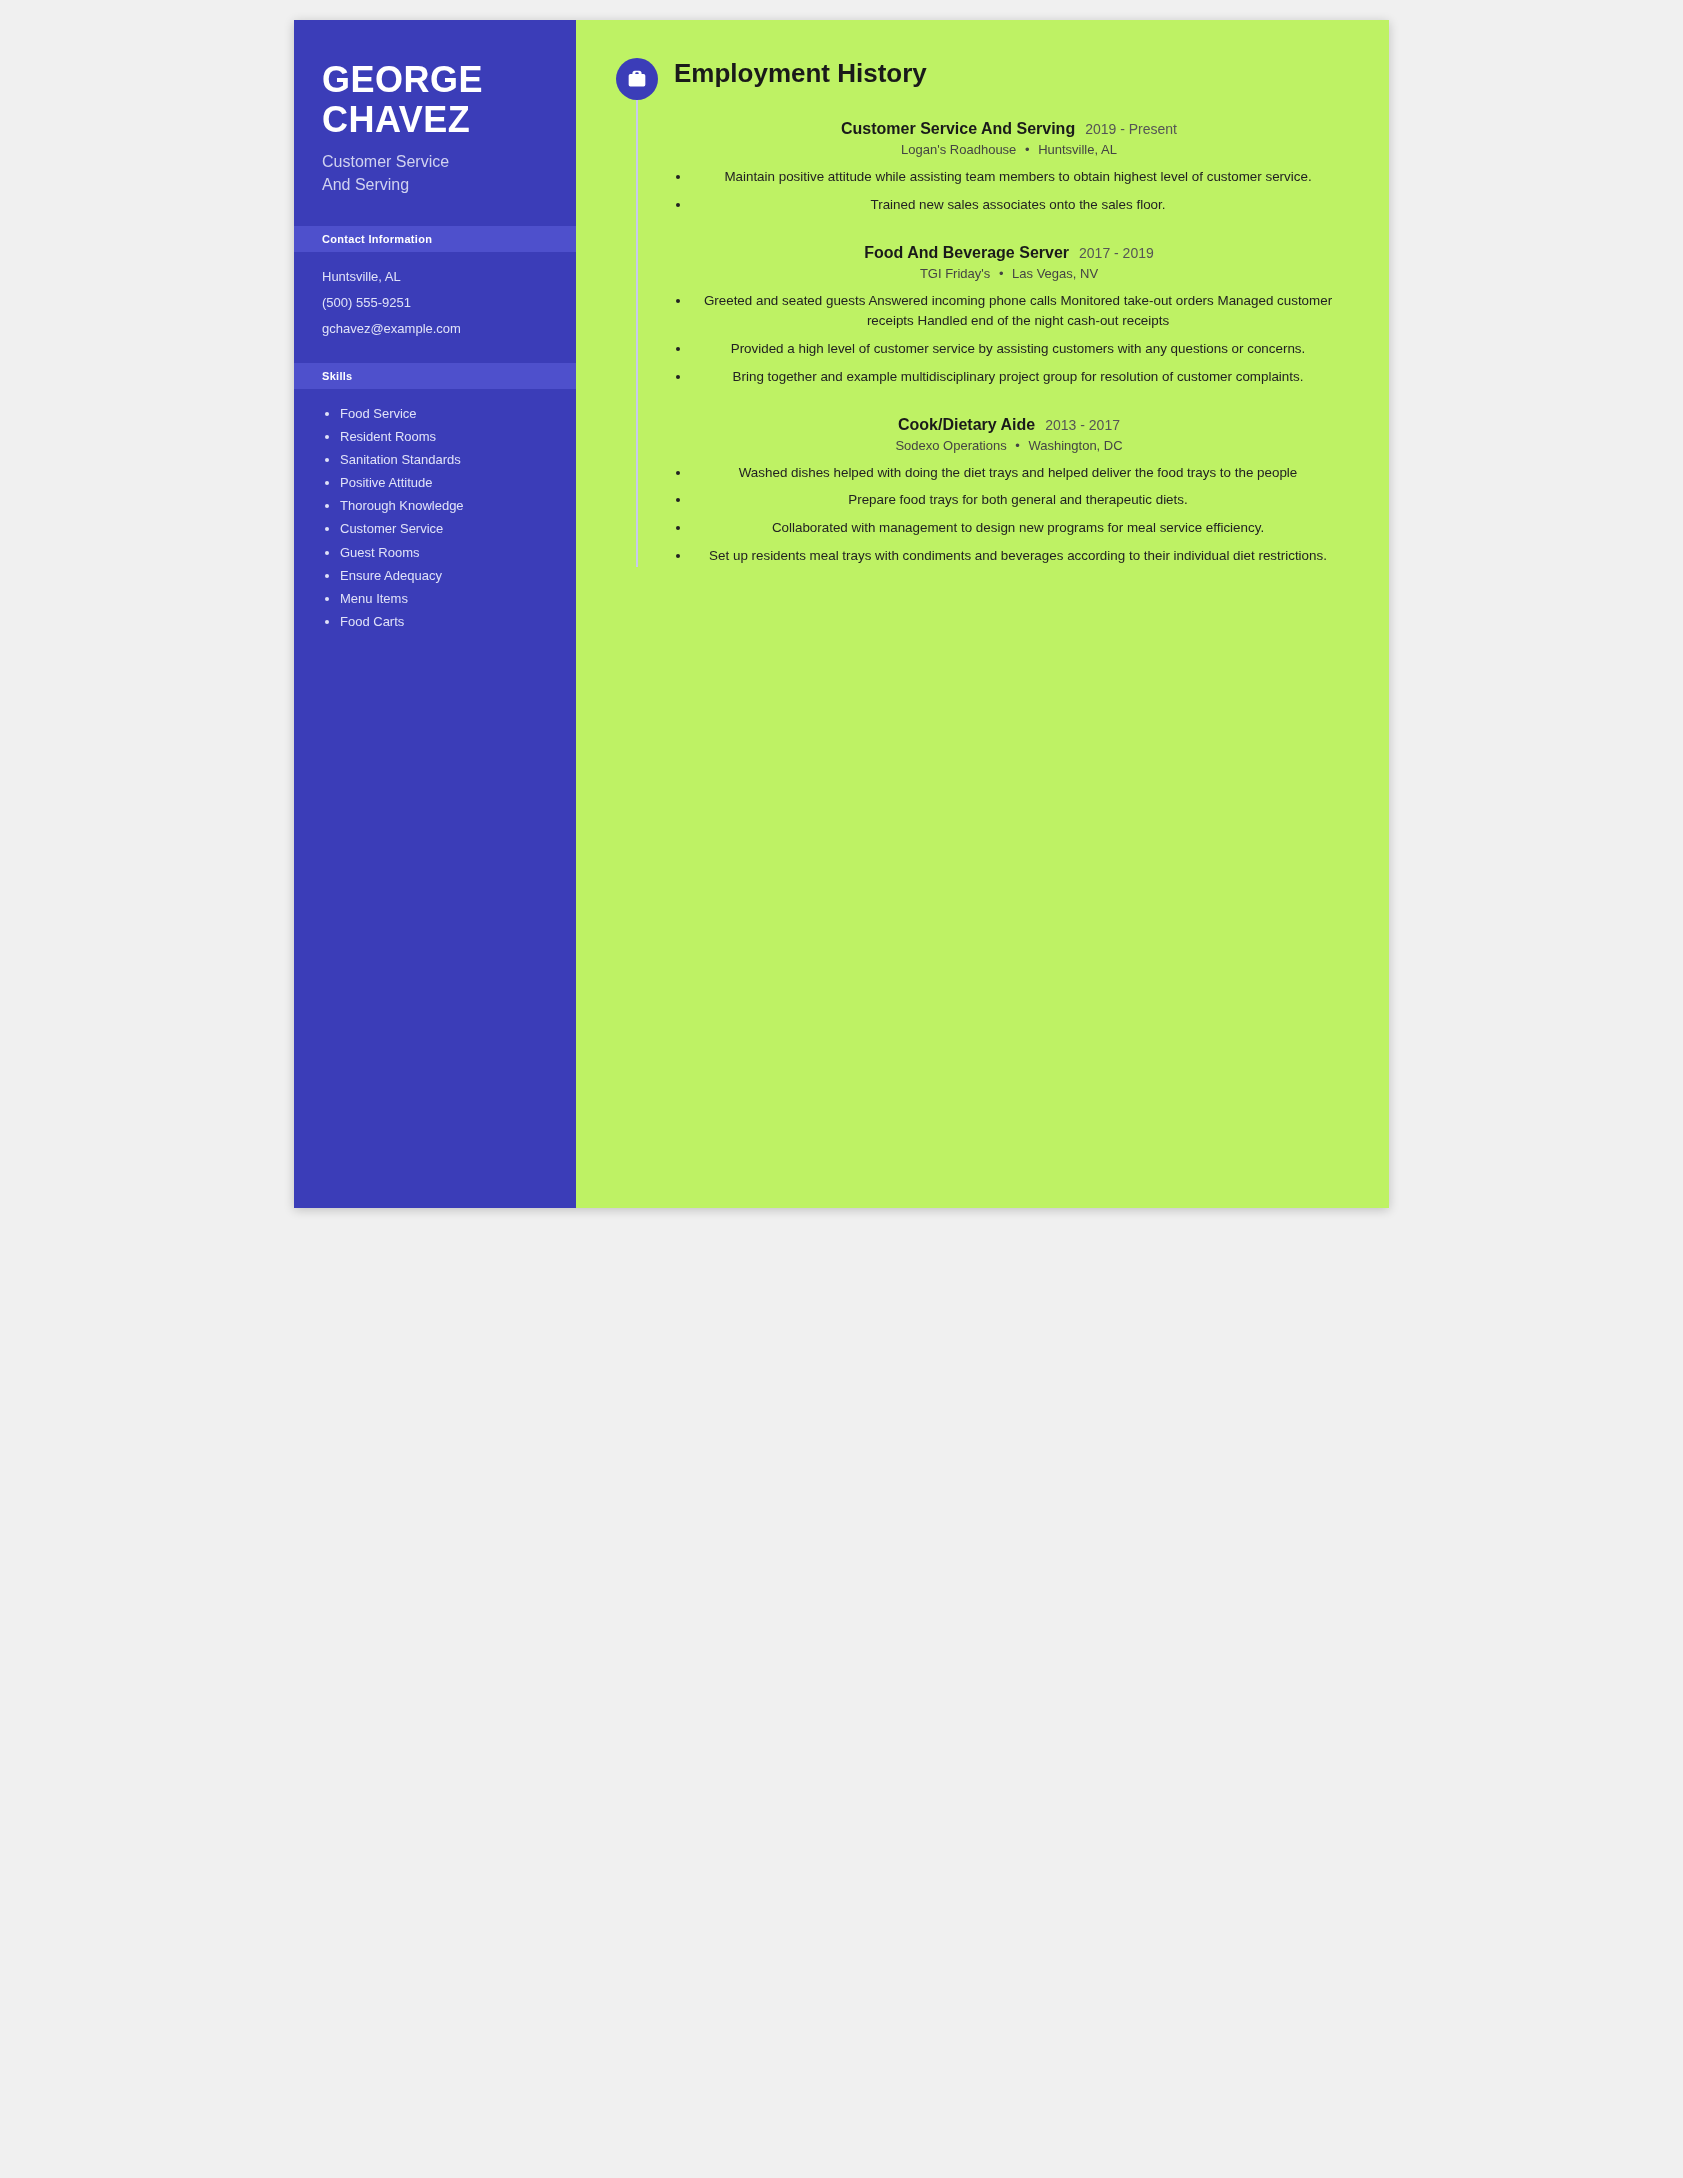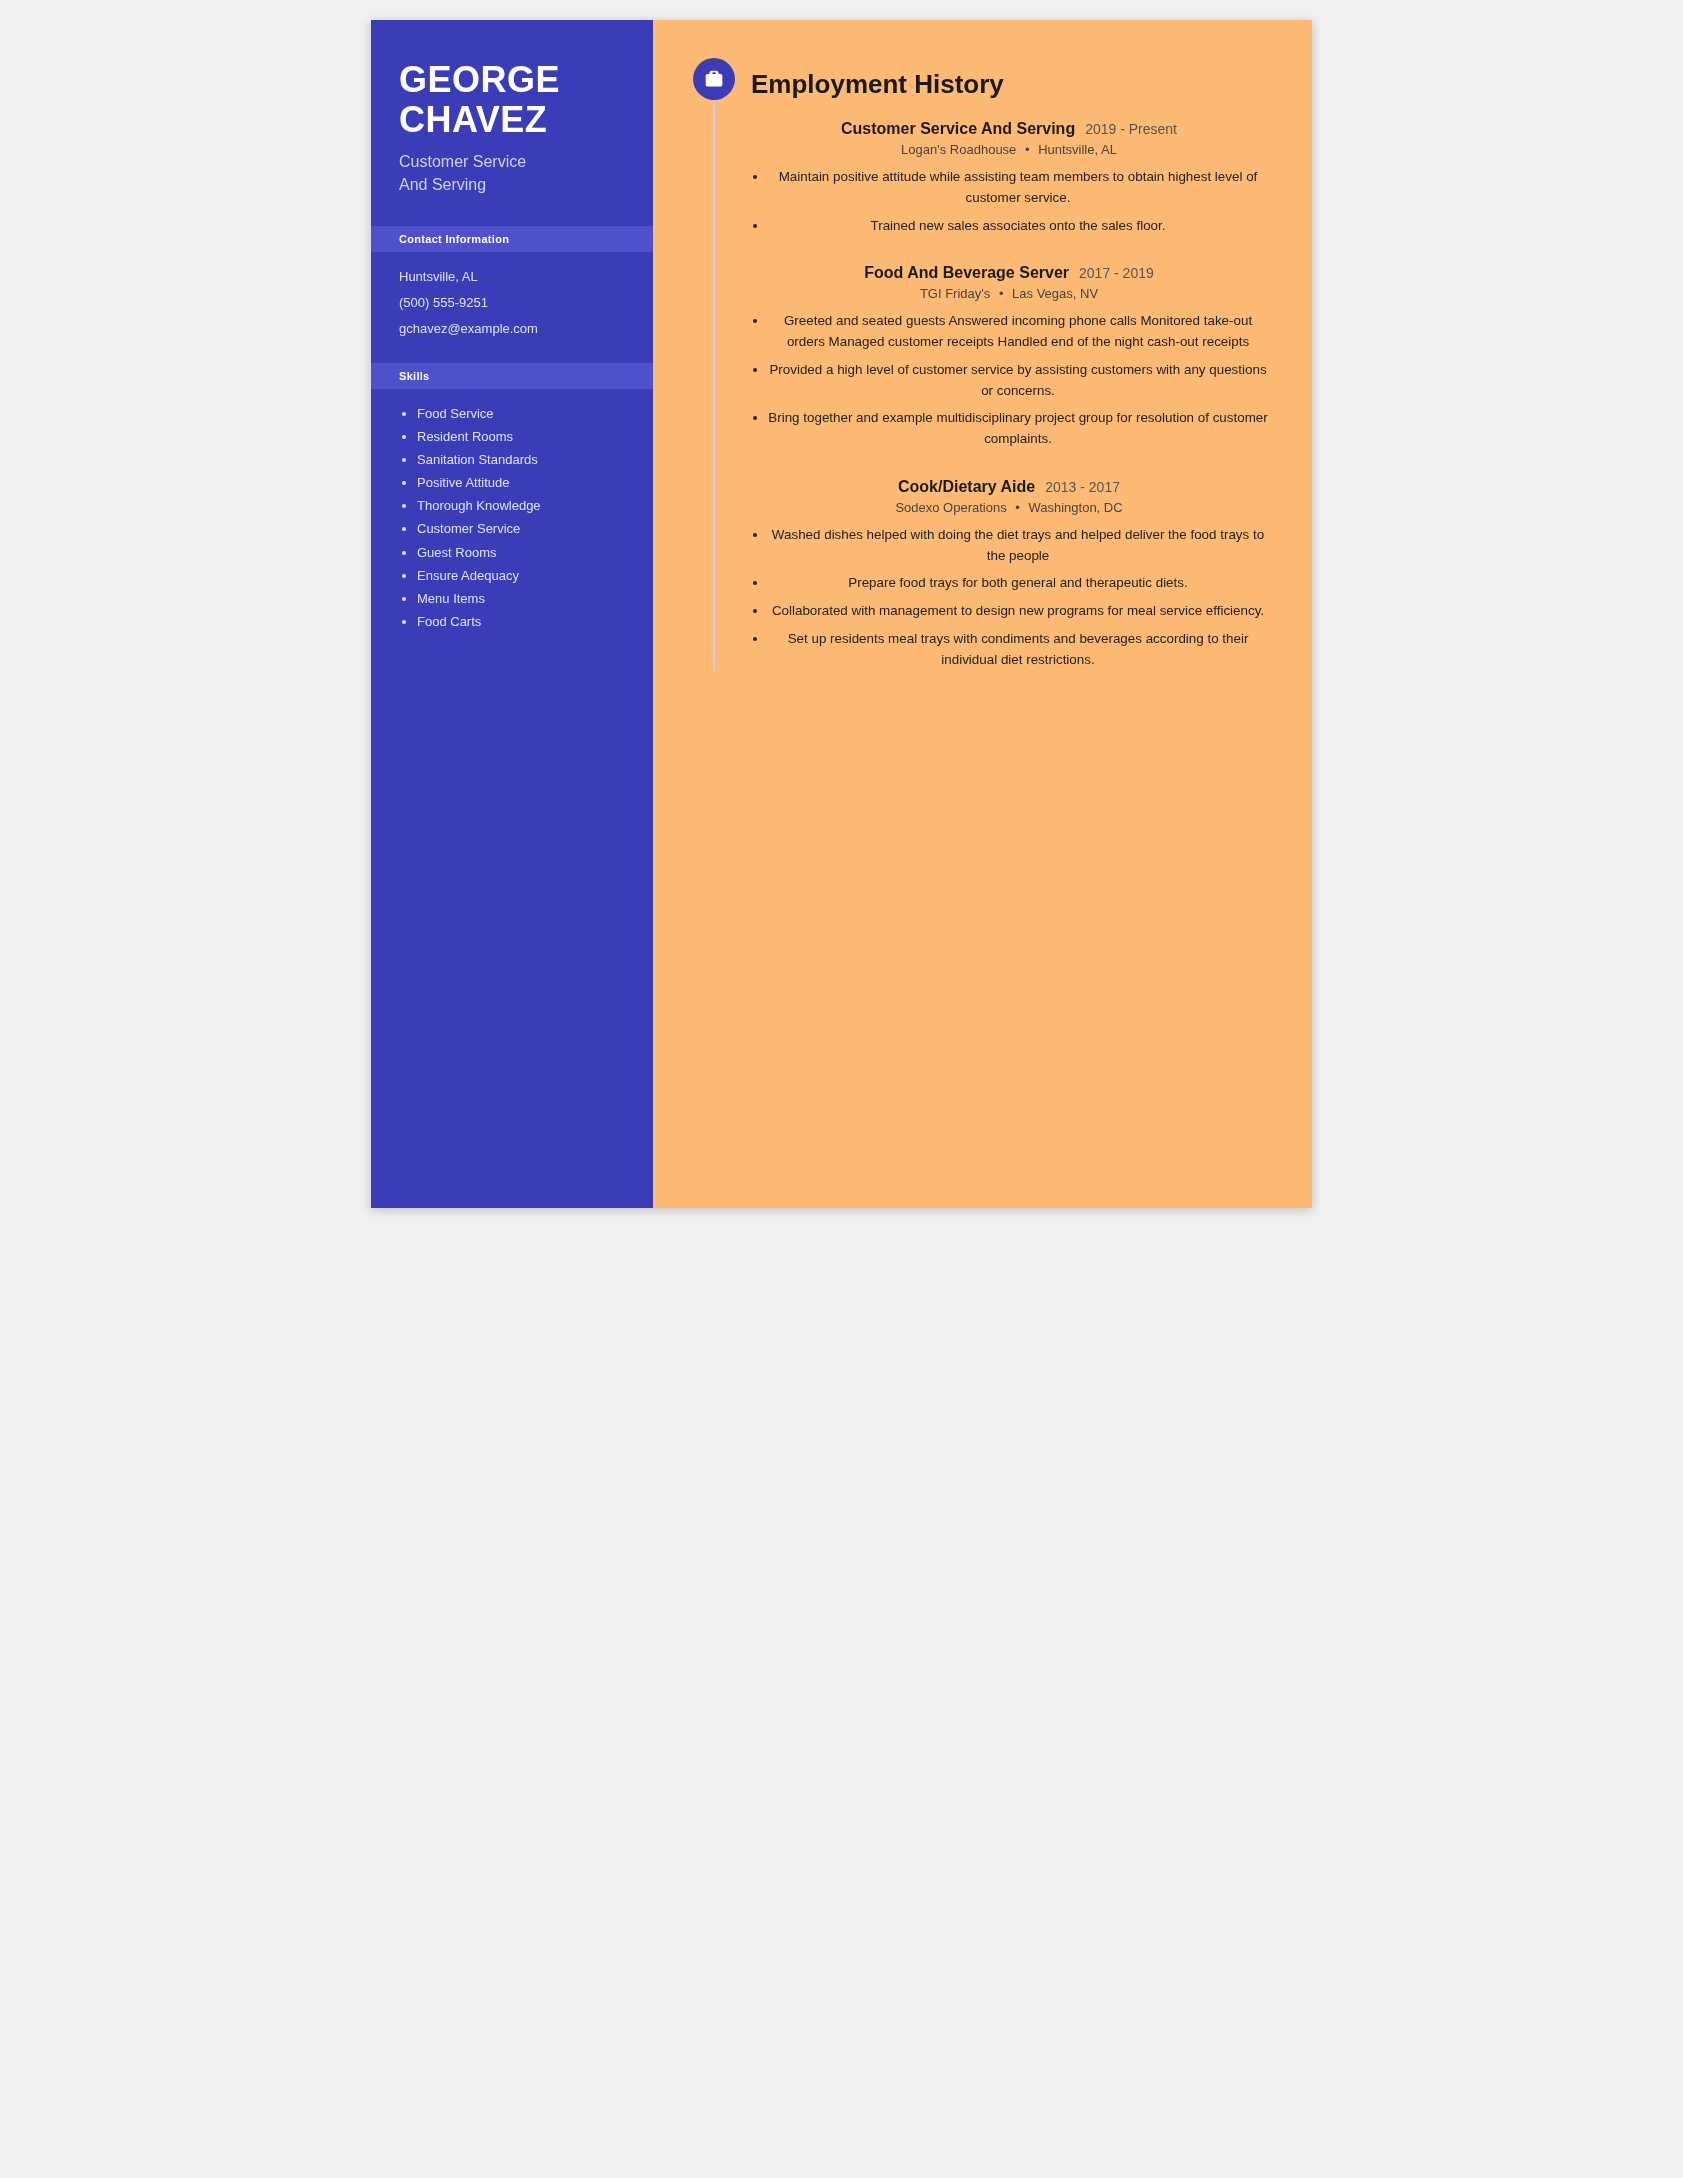--- a/index.html
+++ b/index.html
@@ -6,23 +6,23 @@
     body {
       font-family: Arial, sans-serif;
       background: #f0f0f0;
       display: flex;
       justify-content: center;
       align-items: flex-start;
       min-height: 100vh;
       padding: 20px;
     }
     .resume {
-      width: 941px;
+      width: 1095px;
       min-height: 1188px;
-      background: #fdba74;
+      background: #bef264;
       display: flex;
       box-shadow: 0 2px 10px rgba(0,0,0,0.2);
     }
     
     .sidebar {
       width: 282px;
       min-width: 282px;
       background: #3b3db8;
       color: #fff;
       padding: 40px 28px 40px 28px;
@@ -75,21 +75,21 @@
       flex: 1;
       padding: 38px 44px 38px 40px;
       position: relative;
     }
     .section {
       margin-bottom: 36px;
       position: relative;
     }
     .section-header {
       display: flex;
-      align-items: flex-end;
+      align-items: flex-start;
       margin-bottom: 20px;
     }
     .section-icon {
       width: 42px;
       height: 42px;
       border-radius: 50%;
       background: #3b3db8;
       display: flex;
       align-items: center;
       justify-content: center;

